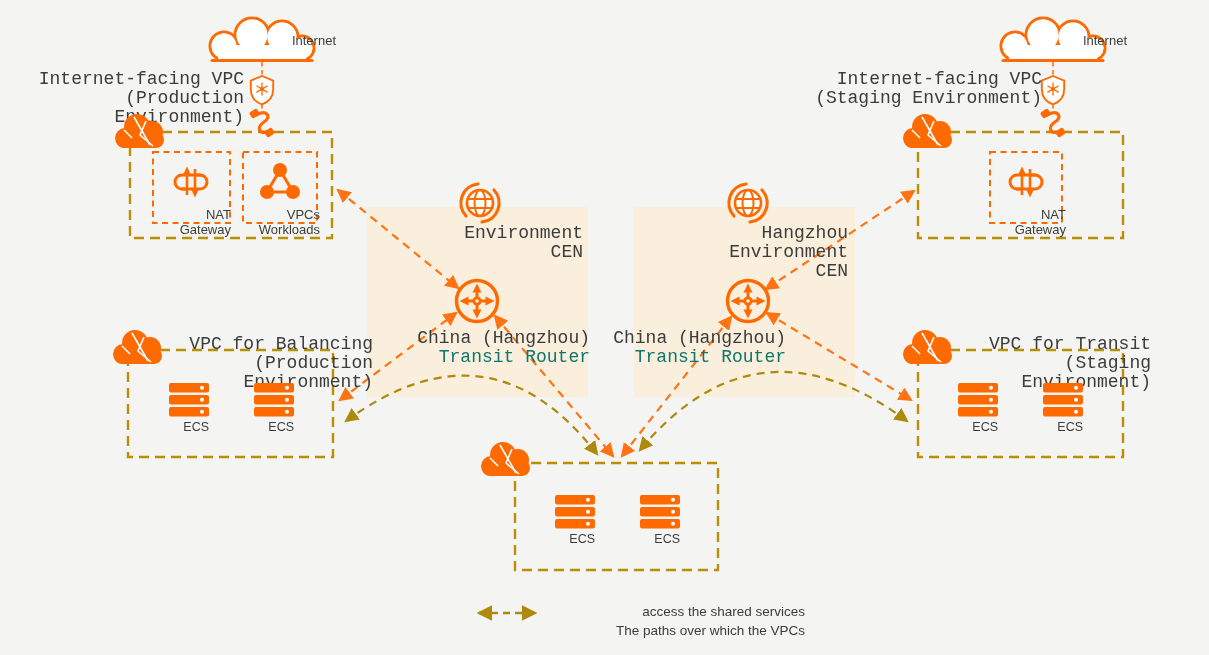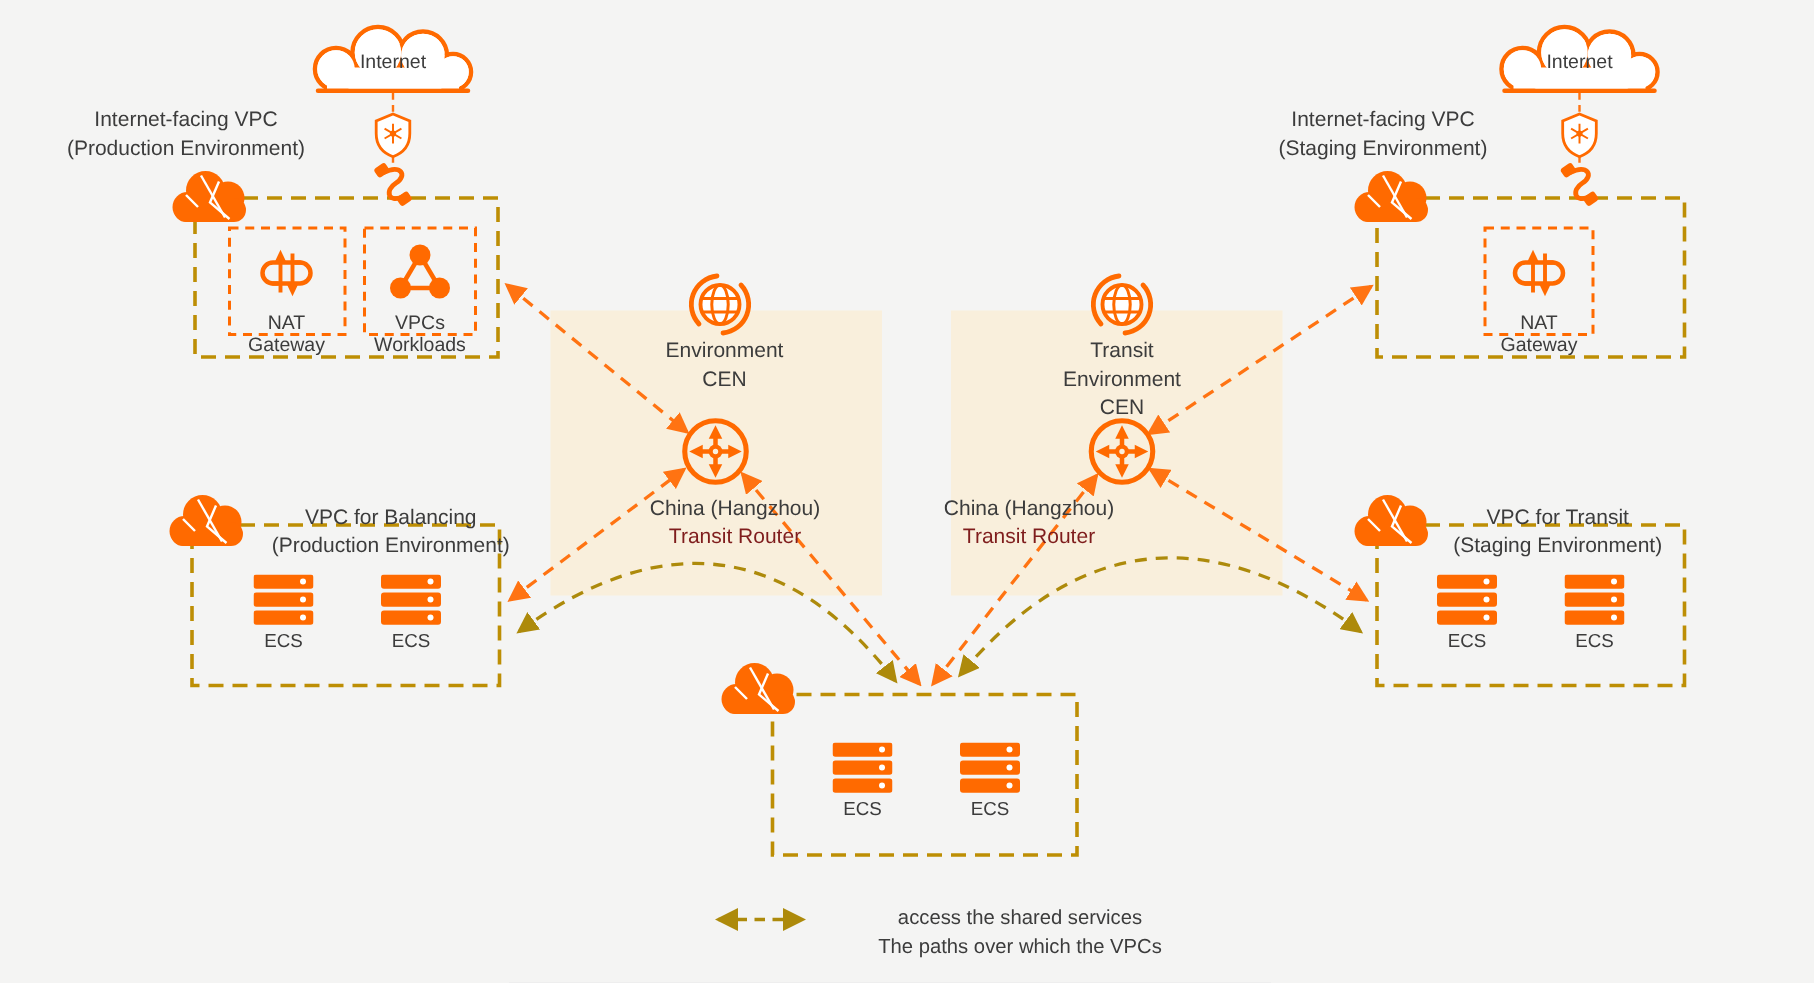--- a/index.html
+++ b/index.html
@@ -1,25 +1,25 @@
 <!DOCTYPE html>
 <html><head>
 <meta charset="utf-8">
 <style>
   html,body{margin:0;padding:0;background:#e9e9e9;}
   .stage{position:relative;width:1209px;height:655px;background:#f4f4f3;
          font-family:"Liberation Sans",sans-serif;overflow:hidden;}
   .abs{position:absolute;}
-  .lbl{color:#3c3c3c;text-align:center;}
-  .t14{font-size:14px;line-height:19px;}
+  .lbl{color:#3c3c3c;text-align:right;}
+  .t14{font-size:18px;line-height:19px;font-family:Liberation Mono, monospace;}
   .t13{font-size:13px;line-height:17px;}
   .t12{font-size:12.5px;line-height:16px;}
   .t11{font-size:13px;line-height:14.5px;}
   .t135{font-size:13.5px;line-height:18.5px;}
-  .sub{color:#7f1d1d;}
+  .sub{color:#0f766e;}
   .beige{background:#f9efdc;}
   .z1{z-index:1}.z2{z-index:2}.z3{z-index:3}
 </style>
 </head>
 <body>
 
 <div class="stage">
 
   <svg width="0" height="0" style="position:absolute" aria-hidden="true">
     <defs>
@@ -252,21 +252,21 @@
     </svg>
   <div class="abs z3 lbl t14" style="left:390px;top:329px;width:200px">
     <div>China (Hangzhou)</div>
     <div class="sub">Transit Router</div>
   </div>
 
   <svg class="abs z3" style="left:724px;top:179px" width="48" height="48">
       <use href="#sym-cen-globe"></use>
     </svg>
   <div class="abs z3 lbl t14" style="left:648px;top:224px;width:200px">
-    <div>Transit</div>
+    <div>Hangzhou</div>
     <div>Environment</div>
     <div>CEN</div>
   </div>
   <svg class="abs z3" style="left:722px;top:275px" width="52" height="52">
       <use href="#sym-router"></use>
     </svg>
   <div class="abs z3 lbl t14" style="left:586px;top:329px;width:200px">
     <div>China (Hangzhou)</div>
     <div class="sub">Transit Router</div>
   </div>

